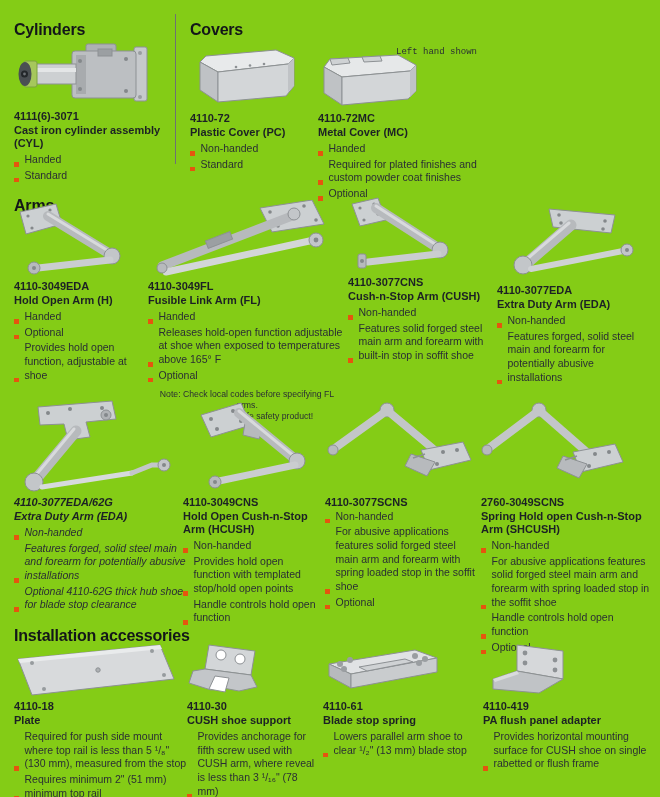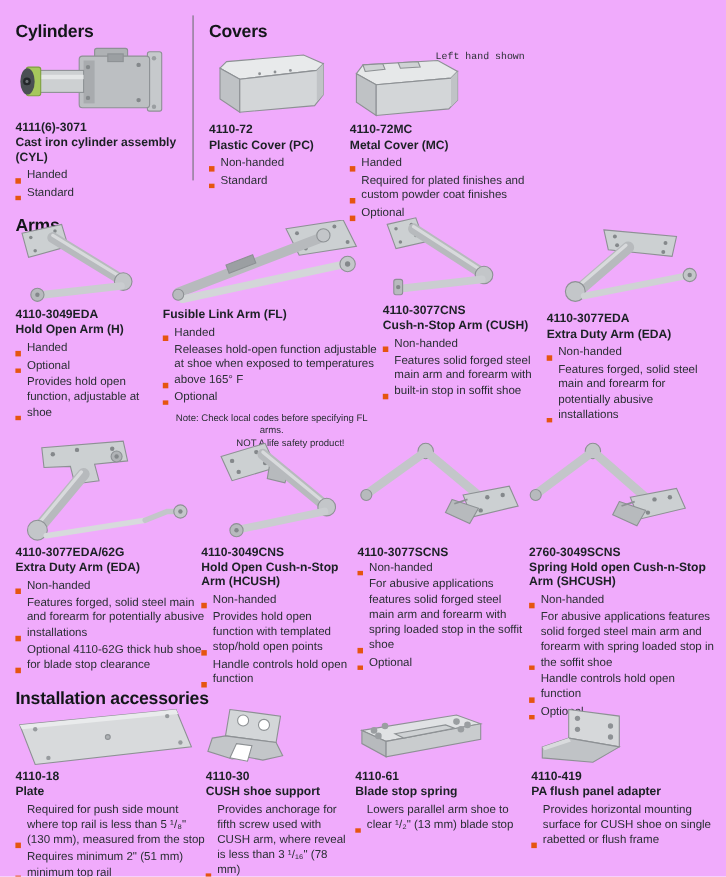--- a/index.html
+++ b/index.html
@@ -1,16 +1,16 @@
 <!DOCTYPE html>
 <html style="--accent: #e5550f;"><head>
 <meta charset="utf-8">
 <style>
   html,body{margin:0;padding:0;background:#ffffff;}
-  #page{position:relative;width:660px;height:797px;background:#f0abfc;overflow:hidden;
+  #page{position:relative;width:660px;height:797px;background:#84cc16;overflow:hidden;
         font-family:"Liberation Sans","DejaVu Sans",sans-serif;color:#262b30;}
   .sec-title{position:absolute;font-size:16px;font-weight:bold;color:#131619;letter-spacing:-.2px;}
   .vdivider{position:absolute;left:175px;top:14px;height:150px;width:0;border-left:1.5px solid #6e7174;}
   .annotation{position:absolute;font-size:9px;color:#2a2f34;font-family:Liberation Mono, monospace;}
   .card{position:absolute;}
   .art{display:flex;align-items:center;justify-content:flex-start;overflow:visible;}
   .code{font-size:11px;font-weight:bold;line-height:1.25;color:#1c2125;}
   .pname{font-size:11px;font-weight:bold;line-height:1.2;color:#1c2125;margin:0 0 3px 0;}
   ul.bullets{list-style:none;margin:0;padding:0;}
   ul.bullets li{display:flex;gap:6px;font-size:10.5px;line-height:1.3;margin:0 0 2px 0;color:#2a2f34;align-items:flex-end;}
@@ -169,20 +169,21 @@
           <circle cx="130" cy="26" r="1.8" fill="#84888b"></circle>
         <line x1="14" y1="66" x2="144" y2="16" stroke="#b7babd" stroke-width="9" stroke-linecap="round"></line>
         <rect x="58" y="36" width="26" height="8" transform="rotate(-21 71 40)" fill="#9b9fa2" class="st"></rect>
         <circle cx="146" cy="14" r="6" fill="#c3c6c9" class="st"></circle>
         <line x1="18" y1="72" x2="166" y2="40" stroke="#d3d6d8" stroke-width="7" stroke-linecap="round"></line>
         <circle cx="168" cy="40" r="7" fill="#c3c6c9" class="st"></circle>
           <circle cx="168" cy="40" r="2.4" fill="#84888b"></circle>
         <circle cx="14" cy="68" r="5" fill="#b7babd" class="st"></circle>
       </svg>
     </div>
+    <div class="code">4110-3049FL</div>
     <div class="pname">Fusible Link Arm (FL)</div>
     <ul class="bullets">
       <li>
           <span class="sq"></span>
           <span>Handed</span>
         </li>
       <li>
           <span class="sq"></span>
           <span>Releases hold-open function adjustable at shoe when exposed to temperatures above 165° F</span>
         </li>
@@ -250,21 +251,21 @@
           <span class="sq"></span>
           <span>Non-handed</span>
         </li>
       <li>
           <span class="sq"></span>
           <span>Features forged, solid steel main and forearm for potentially abusive installations</span>
         </li>
     </ul>
   </div>
 
-  <div class="card" style="left:14px;top:392px;width:172px;">
+  <div class="card" style="left:14px;top:392px;width:172px;font-style:italic;">
     <div class="art" style="height:104px;">
       <svg width="160" height="98" viewBox="0 0 160 98">
         <polygon points="24,12 98,6 102,24 72,27 76,42 54,45 50,29 26,30" fill="#ccd0d2" class="st"></polygon>
         <circle cx="34" cy="18" r="2" fill="#84888b"></circle>
           <circle cx="56" cy="14" r="2" fill="#84888b"></circle>
           <circle cx="88" cy="13" r="2" fill="#84888b"></circle>
         <circle cx="92" cy="20" r="5" fill="#b0b3b6" class="st"></circle>
           <circle cx="92" cy="20" r="2" fill="#84888b"></circle>
         <line x1="62" y1="36" x2="22" y2="84" stroke="#b7babd" stroke-width="11" stroke-linecap="round"></line>
         <line x1="60" y1="34" x2="22" y2="80" stroke="#d8dadc" stroke-width="3" stroke-linecap="round"></line>

